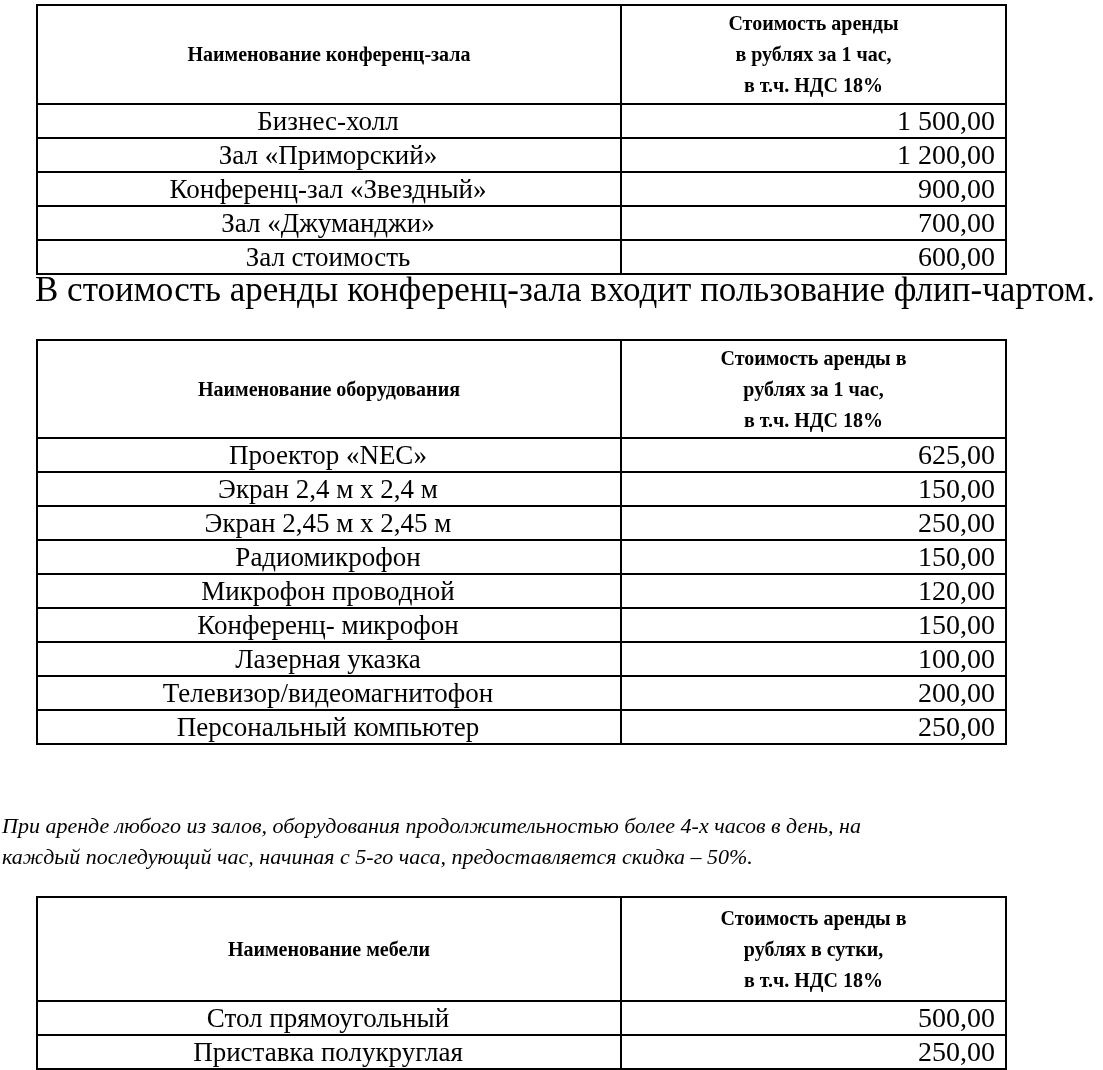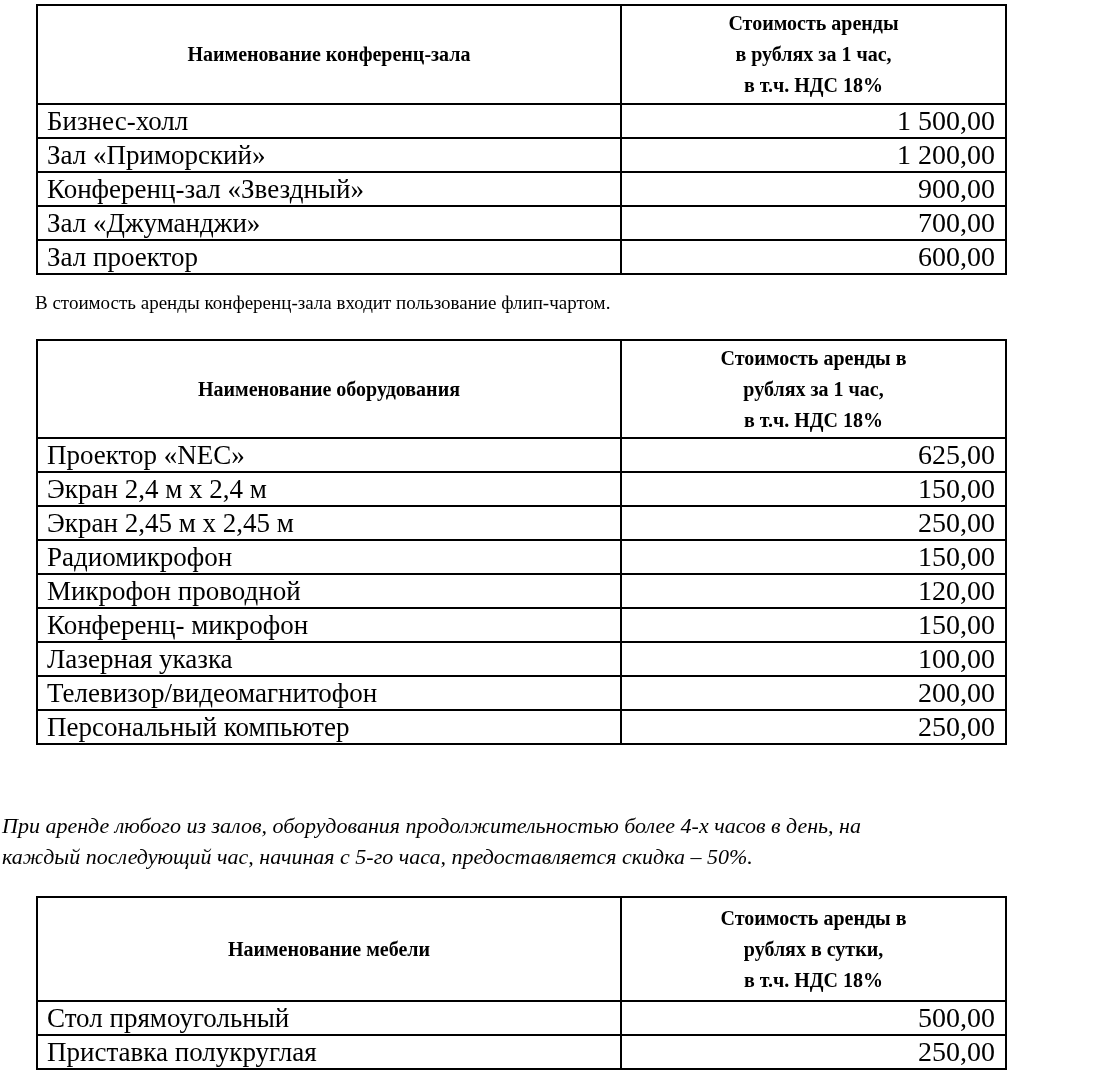--- a/index.html
+++ b/index.html
@@ -29,37 +29,38 @@
     text-align: center;
     vertical-align: middle;
     font-weight: bold;
     font-size: 20px;
   }
   .header-line { line-height: 31px; }
   .name-cell {
     font-size: 27px;
     padding: 0 11px 0 9px;
     vertical-align: middle;
+    text-align: center;
   }
   .price-cell {
     font-size: 28px;
     text-align: right;
     padding: 0 10px 0 0;
     vertical-align: middle;
   }
 
   #table-1 { left: 36px; top: 4px; }
   #table-1 .header-cell { height: 95px; }
   #table-1 .data-row td { height: 31px; }
 
   #note-flipchart {
     position: absolute;
     left: 35px;
-    top: 287px;
-    font-size: 19px;
+    top: 274px;
+    font-size: 35px;
     line-height: 32px;
     white-space: nowrap;
   }
 
   #table-2 { left: 36px; top: 339px; }
   #table-2 .header-cell { height: 94px; }
   #table-2 .data-row td { height: 31px; }
 
   #note-discount {
     position: absolute;
@@ -106,21 +107,21 @@
       </tr>
       <tr class="data-row">
         <td class="name-cell">Конференц-зал «Звездный»</td>
         <td class="price-cell">900,00</td>
       </tr>
       <tr class="data-row">
         <td class="name-cell">Зал «Джуманджи»</td>
         <td class="price-cell">700,00</td>
       </tr>
       <tr class="data-row">
-        <td class="name-cell">Зал проектор</td>
+        <td class="name-cell">Зал стоимость</td>
         <td class="price-cell">600,00</td>
       </tr>
     </tbody>
 </table>
 
 <div id="note-flipchart">В стоимость аренды конференц-зала входит пользование флип-чартом.</div>
 
 <table id="table-2" class="doc-table">
   <colgroup>
       <col style="width:584px">

